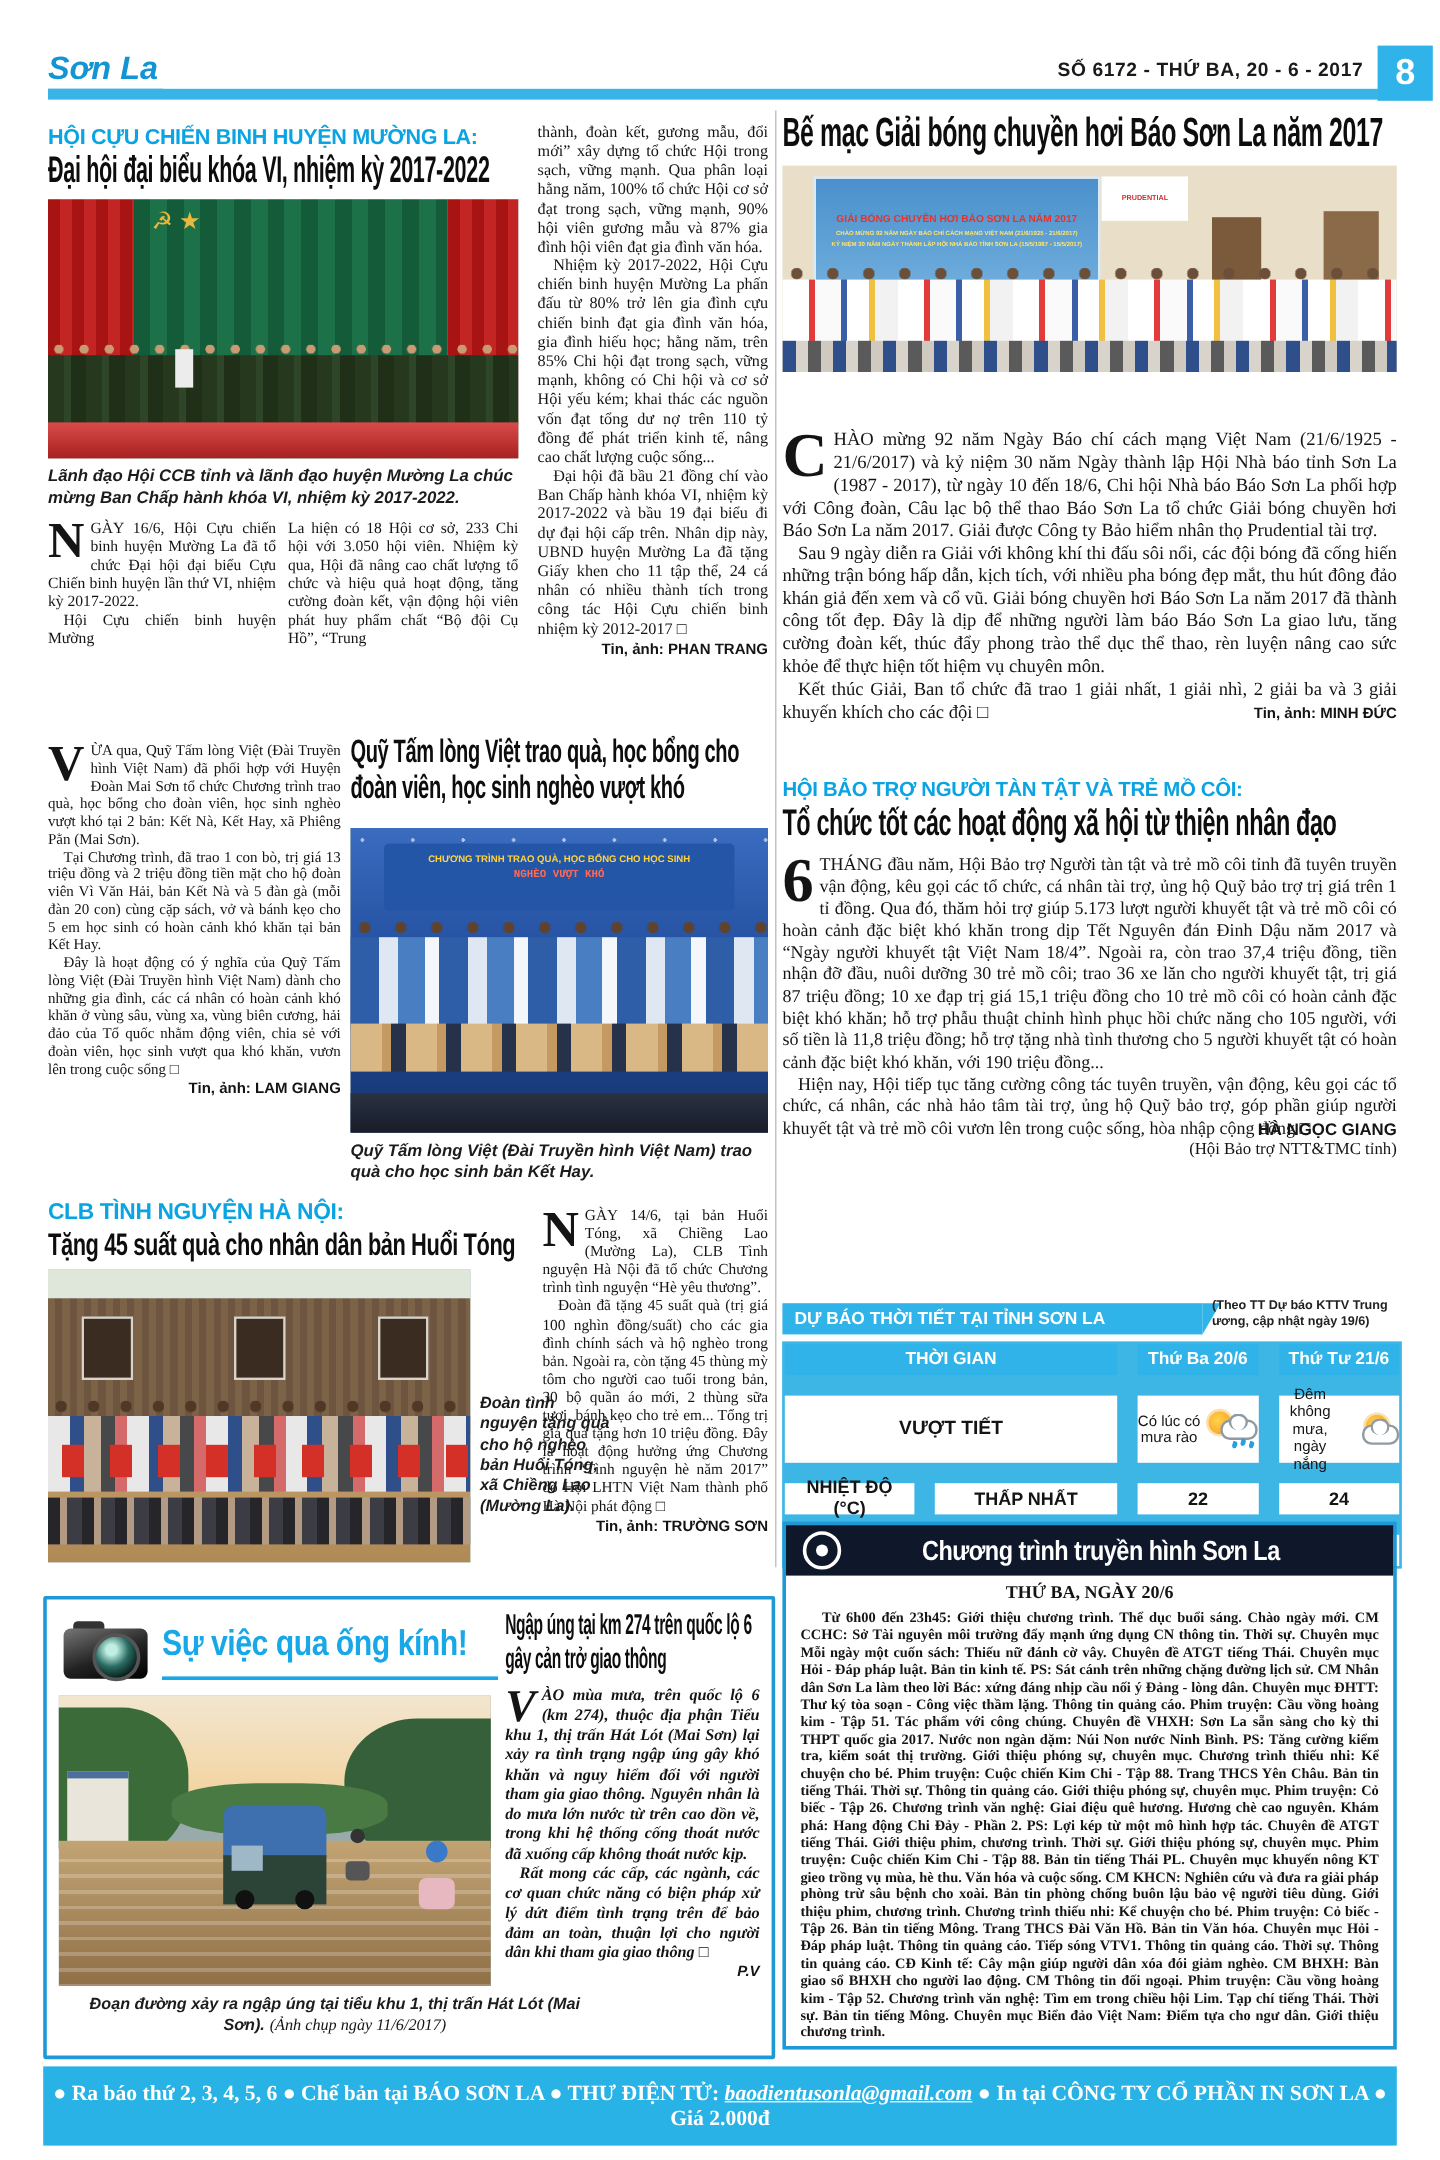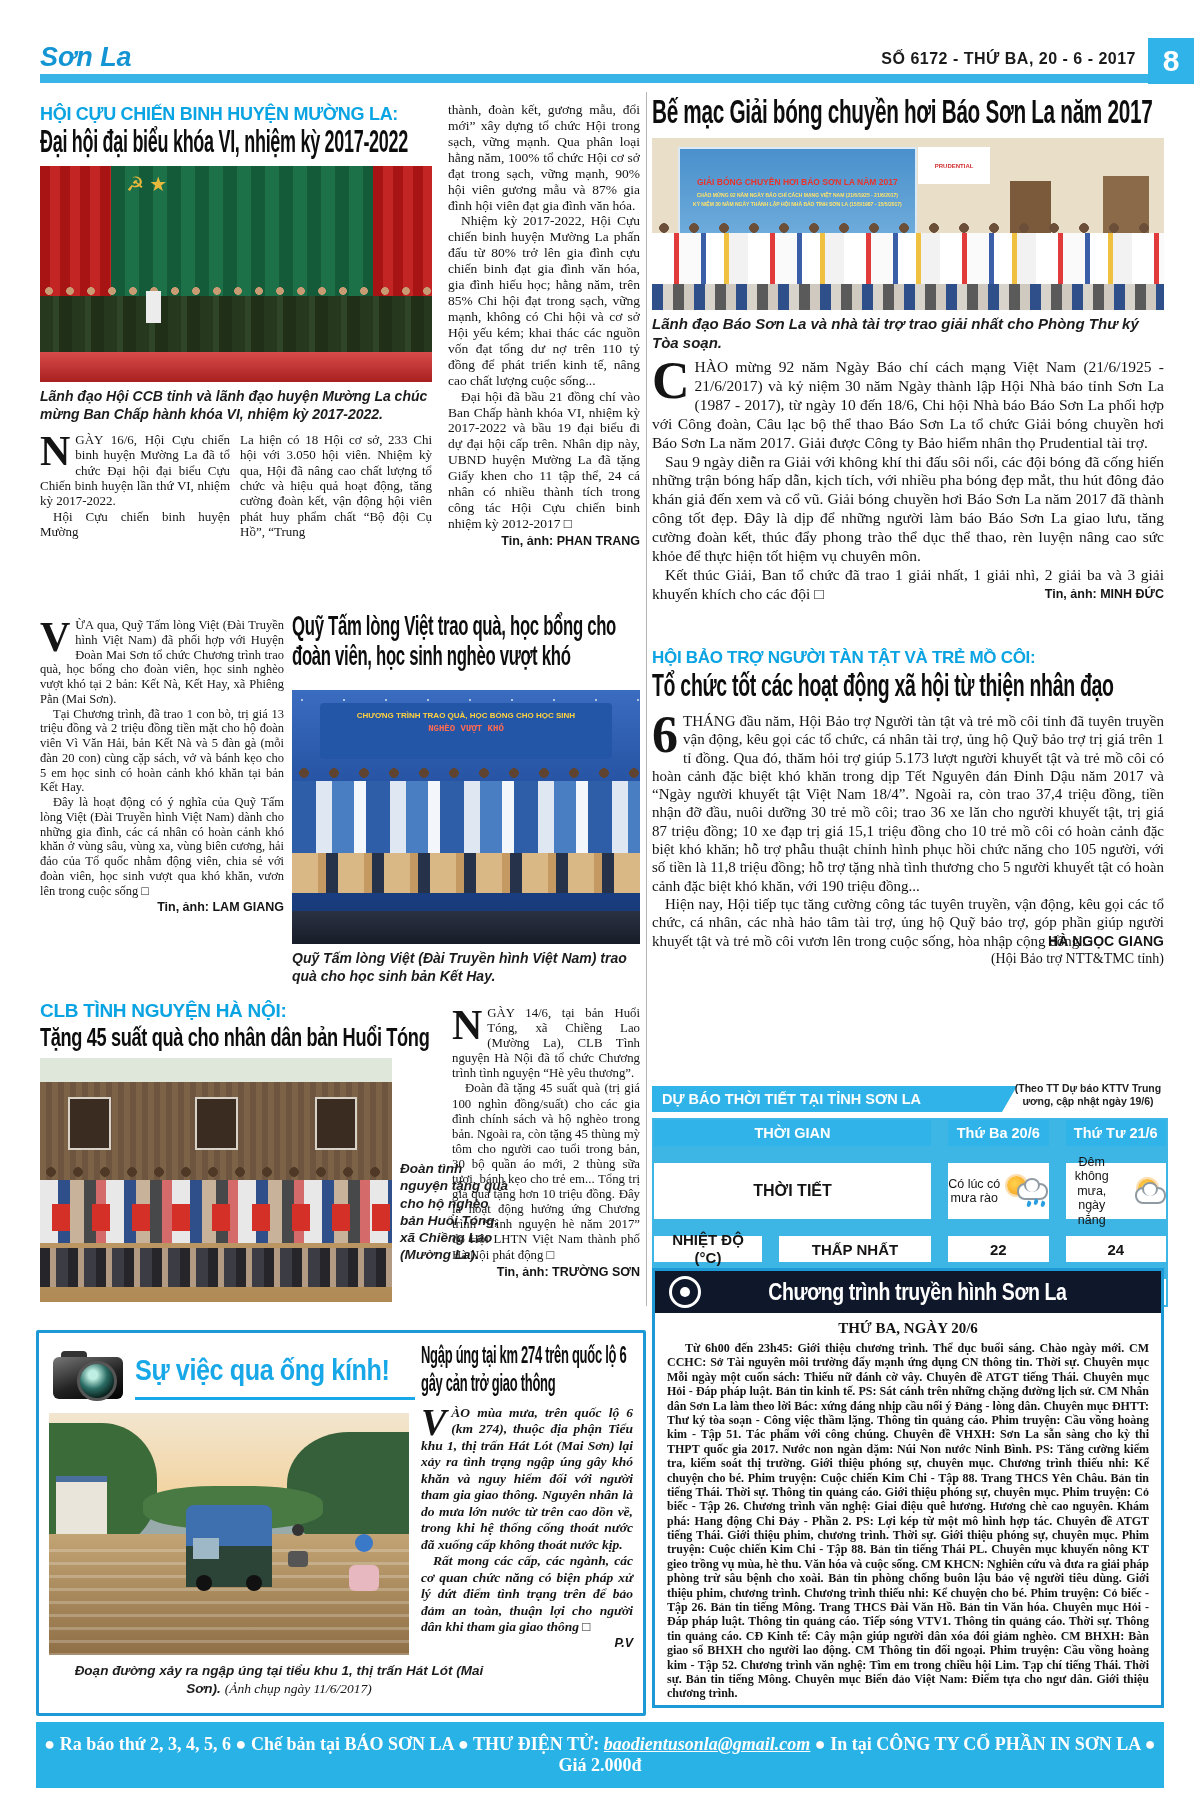--- a/index.html
+++ b/index.html
@@ -137,21 +137,20 @@
       <div style="font-size:5px;font-weight:bold;color:#ffe36a;margin-top:5px;">CHÀO MỪNG 92 NĂM NGÀY BÁO CHÍ CÁCH MẠNG VIỆT NAM (21/6/1925 - 21/6/2017)</div>
       <div style="font-size:5px;font-weight:bold;color:#ffe36a;margin-top:3px;">KỶ NIỆM 30 NĂM NGÀY THÀNH LẬP HỘI NHÀ BÁO TỈNH SƠN LA (15/5/1987 - 15/5/2017)</div>
     </div>
     <div class="ph-layer" style="left:52%;top:5%;width:14%;height:22%;background:#fff;display:flex;align-items:center;justify-content:center;">
       <span style="font-size:6px;font-weight:bold;color:#d03030;font-family:'Liberation Sans',sans-serif;">PRUDENTIAL</span>
     </div>
     <div class="ph-layer dots" style="left:0;top:48%;width:100%;height:13px;background-image:radial-gradient(circle 5px at 12px 7px,#6b4f38 92%,transparent);background-size:30px 13px;"></div>
     <div class="ph-layer" style="left:0;top:55%;width:100%;height:31%;background:repeating-linear-gradient(90deg,#fff 0 22px,#e23b3b 22px 27px,#fafafa 27px 49px,#3a5fa8 49px 54px,#fff 54px 72px,#f0c040 72px 77px,#f2f2f2 77px 96px);"></div>
     <div class="ph-layer" style="left:0;bottom:0;width:100%;height:15%;background:repeating-linear-gradient(90deg,#2f4f8a 0 11px,#d8d4cc 11px 21px,#5a5a5a 21px 32px,#cfc9c0 32px 42px);"></div>
   </div>
-  <div class="abs cap" style="left:652px;top:314px;width:512px;font-size:15px;">Lãnh đạo Báo Sơn La và nhà tài trợ trao giải nhất cho Phòng Thư ký Tòa soạn.</div>
   <div class="abs body" style="left:652px;top:358px;width:512px;font-size:15.5px;line-height:1.22;">
     <p><span class="drop" style="font-size:52px;">C</span><span>HÀO mừng 92 năm Ngày Báo chí cách mạng Việt Nam (21/6/1925 - 21/6/2017) và kỷ niệm 30 năm Ngày thành lập Hội Nhà báo tỉnh Sơn La (1987 - 2017), từ ngày 10 đến 18/6, Chi hội Nhà báo Báo Sơn La phối hợp với Công đoàn, Câu lạc bộ thể thao Báo Sơn La tổ chức Giải bóng chuyền hơi Báo Sơn La năm 2017. Giải được Công ty Bảo hiểm nhân thọ Prudential tài trợ.</span></p>
     <p>Sau 9 ngày diễn ra Giải với không khí thi đấu sôi nổi, các đội bóng đã cống hiến những trận bóng hấp dẫn, kịch tích, với nhiều pha bóng đẹp mắt, thu hút đông đảo khán giả đến xem và cổ vũ. Giải bóng chuyền hơi Báo Sơn La năm 2017 đã thành công tốt đẹp. Đây là dịp để những người làm báo Báo Sơn La giao lưu, tăng cường đoàn kết, thúc đẩy phong trào thể dục thể thao, rèn luyện nâng cao sức khỏe để thực hiện tốt hiệm vụ chuyên môn.</p>
     <p>Kết thúc Giải, Ban tổ chức đã trao 1 giải nhất, 1 giải nhì, 2 giải ba và 3 giải khuyến khích cho các đội □</p>
     <div class="byline" style="margin-top:-17px;">Tin, ảnh: MINH ĐỨC</div>
   </div>
 
   <div class="abs kicker" style="left:652px;top:648px;font-size:17px;">HỘI BẢO TRỢ NGƯỜI TÀN TẬT VÀ TRẺ MỒ CÔI:</div>
   <div class="abs" style="left:652px;top:668px;width:512px;">
     <span class="hl cond" style="font-size:31px;transform:scaleX(0.63);">Tổ chức tốt các hoạt động xã hội từ thiện nhân đạo</span>
@@ -253,27 +252,27 @@
         <div style="position:absolute;left:6%;top:42%;width:20px;height:16px;background:#555;border-radius:4px;"></div>
       </div>
     </div>
     <div class="abs" style="left:30px;top:328px;width:420px;text-align:center;">
       <span class="cap" style="font-size:13.5px;">Đoạn đường xảy ra ngập úng tại tiểu khu 1, thị trấn Hát Lót (Mai Sơn).</span>
       <span style="font-style:italic;font-size:13.5px;">(Ảnh chụp ngày 11/6/2017)</span>
     </div>
   </div>
 
   <div class="abs w-ribbon" style="left:652px;top:1086px;width:330px;">DỰ BÁO THỜI TIẾT TẠI TỈNH SƠN LA</div>
-  <div class="abs sans" style="left:1010px;top:1082px;width:156px;font-size:10.5px;font-weight:bold;text-align:center;line-height:1.25;color:#222;">(Theo TT Dự báo KTTV Trung ương, cập nhật ngày 19/6)</div>
+  <div class="abs sans" style="left:1010px;top:1082px;width:156px;font-size:10.5px;font-weight:bold;text-align:left;line-height:1.25;color:#222;">(Theo TT Dự báo KTTV Trung ương, cập nhật ngày 19/6)</div>
   <div class="abs w-grid" style="left:652px;top:1118px;width:512px;">
     <div class="w-cell w-head" style="grid-column:1/3;">THỜI GIAN</div>
     <div class="w-cell w-head">Thứ Ba 20/6</div>
     <div class="w-cell w-head">Thứ Tư 21/6</div>
 
-    <div class="w-cell w-big" style="grid-column:1/3;height:56px;">THỜI TIẾT</div>
+    <div class="w-cell w-big" style="grid-column:1/3;height:56px;">VƯỢT TIẾT</div>
     <div class="w-cell w-desc" style="height:56px;">
       <span>Có lúc có mưa rào</span>
       <span class="wicon">
         <span class="wsun"></span><span class="wcloud"></span>
         <span class="wdrops"><i style="left:22px;"></i><i style="left:29px;bottom:2px;"></i><i style="left:36px;"></i></span>
       </span>
     </div>
     <div class="w-cell w-desc" style="height:56px;">
       <span>Đêm không mưa, ngày nắng</span>
       <span class="wicon">

